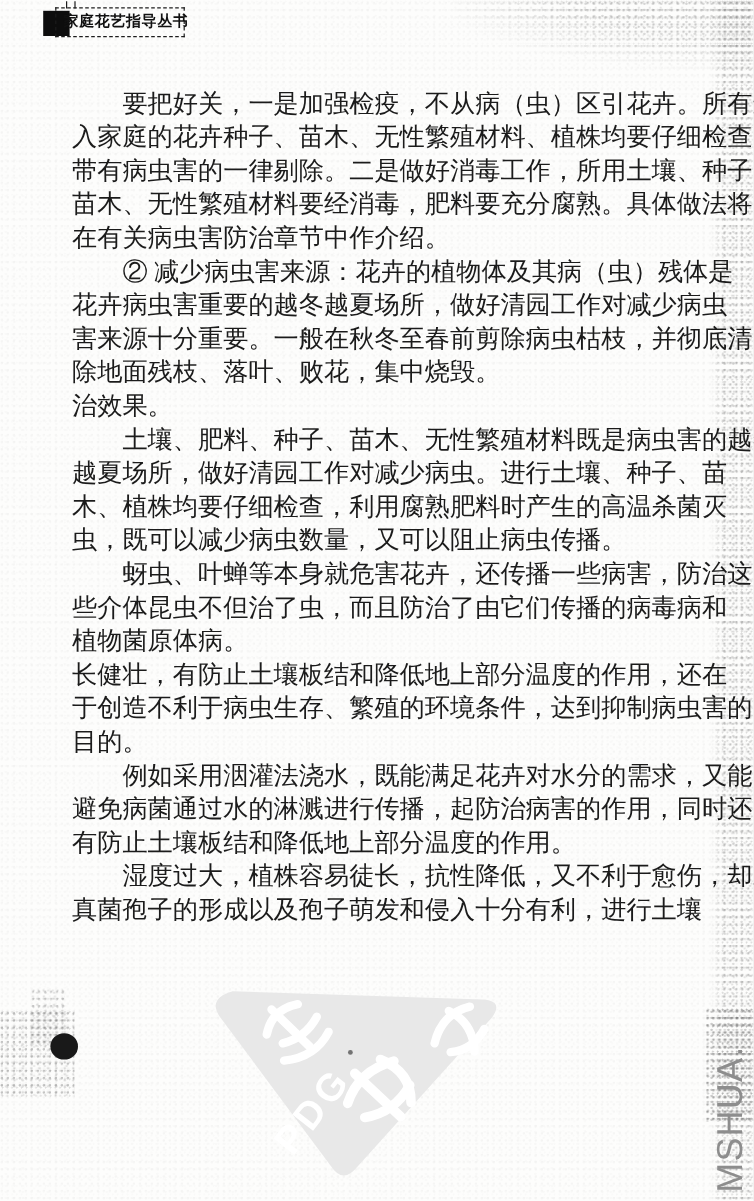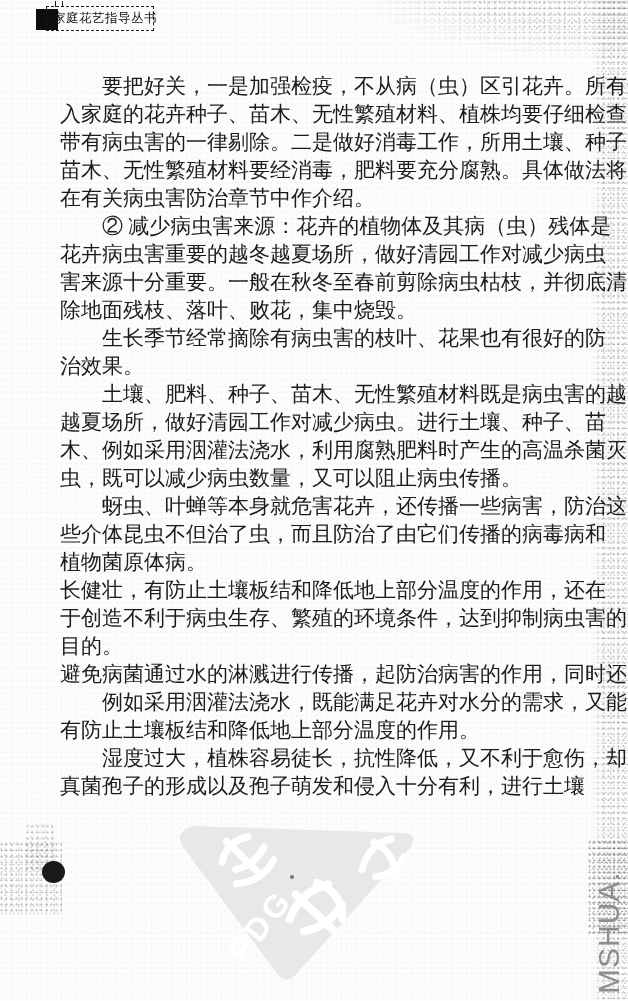--- a/index.html
+++ b/index.html
@@ -34,21 +34,21 @@
   .noise-smudge{left:0;top:842px;width:62px;height:72px;opacity:.55;filter:blur(.4px);}
   .noise-plume{left:26px;top:824px;width:28px;height:48px;opacity:.45;filter:blur(.5px);}
 
   
   .series-box{
     position:absolute;left:46px;top:6px;width:108px;height:25px;
     border:1.6px dashed #1c1c1c;box-sizing:border-box;
     display:flex;align-items:center;justify-content:center;
   }
   .series-title{
-    font-size:12.5px;font-weight:normal;color:#111;
+    font-size:12.5px;font-weight:bold;color:#111;
     letter-spacing:.5px;white-space:nowrap;padding-left:10px;
   }
   .series-square{
     position:absolute;left:36px;top:9px;width:22px;height:21px;
     background:#0d0d0d;
   }
   .series-notch{
     position:absolute;left:55px;top:1px;width:6px;height:6px;
     border-left:1.4px dashed #1c1c1c;border-right:1.4px dashed #1c1c1c;
   }
@@ -138,34 +138,33 @@
   <div class="body-text">
       <div class="line first">要把好关，一是加强检疫，不从病（虫）区引花卉。所有进</div>
       <div class="line">入家庭的花卉种子、苗木、无性繁殖材料、植株均要仔细检查，</div>
       <div class="line">带有病虫害的一律剔除。二是做好消毒工作，所用土壤、种子、</div>
       <div class="line">苗木、无性繁殖材料要经消毒，肥料要充分腐熟。具体做法将</div>
       <div class="line short">在有关病虫害防治章节中作介绍。</div>
       <div class="line first">② 减少病虫害来源：花卉的植物体及其病（虫）残体是</div>
       <div class="line">花卉病虫害重要的越冬越夏场所，做好清园工作对减少病虫</div>
       <div class="line">害来源十分重要。一般在秋冬至春前剪除病虫枯枝，并彻底清</div>
       <div class="line short">除地面残枝、落叶、败花，集中烧毁。</div>
-      <div class="line first">生长季节经常摘除有病虫害的枝叶、花果也有很好的防</div>
       <div class="line short">治效果。</div>
       <div class="line first">土壤、肥料、种子、苗木、无性繁殖材料既是病虫害的越冬</div>
       <div class="line">越夏场所，做好清园工作对减少病虫。进行土壤、种子、苗</div>
-      <div class="line">木、例如采用洇灌法浇水，利用腐熟肥料时产生的高温杀菌灭</div>
+      <div class="line">木、植株均要仔细检查，利用腐熟肥料时产生的高温杀菌灭</div>
       <div class="line short">虫，既可以减少病虫数量，又可以阻止病虫传播。</div>
       <div class="line first">蚜虫、叶蝉等本身就危害花卉，还传播一些病害，防治这</div>
       <div class="line">些介体昆虫不但治了虫，而且防治了由它们传播的病毒病和</div>
       <div class="line short">植物菌原体病。</div>
       <div class="line">长健壮，有防止土壤板结和降低地上部分温度的作用，还在</div>
       <div class="line">于创造不利于病虫生存、繁殖的环境条件，达到抑制病虫害的</div>
       <div class="line short">目的。</div>
+      <div class="line first">例如采用洇灌法浇水，既能满足花卉对水分的需求，又能</div>
       <div class="line">避免病菌通过水的淋溅进行传播，起防治病害的作用，同时还</div>
-      <div class="line first">例如采用洇灌法浇水，既能满足花卉对水分的需求，又能</div>
       <div class="line short">有防止土壤板结和降低地上部分温度的作用。</div>
       <div class="line first">湿度过大，植株容易徒长，抗性降低，又不利于愈伤，却对</div>
       <div class="line">真菌孢子的形成以及孢子萌发和侵入十分有利，进行土壤</div>
     </div>
 
   <div class="page-dot"></div>
 
   <div class="edge-label">MSHUA.</div>
 
 </div>

